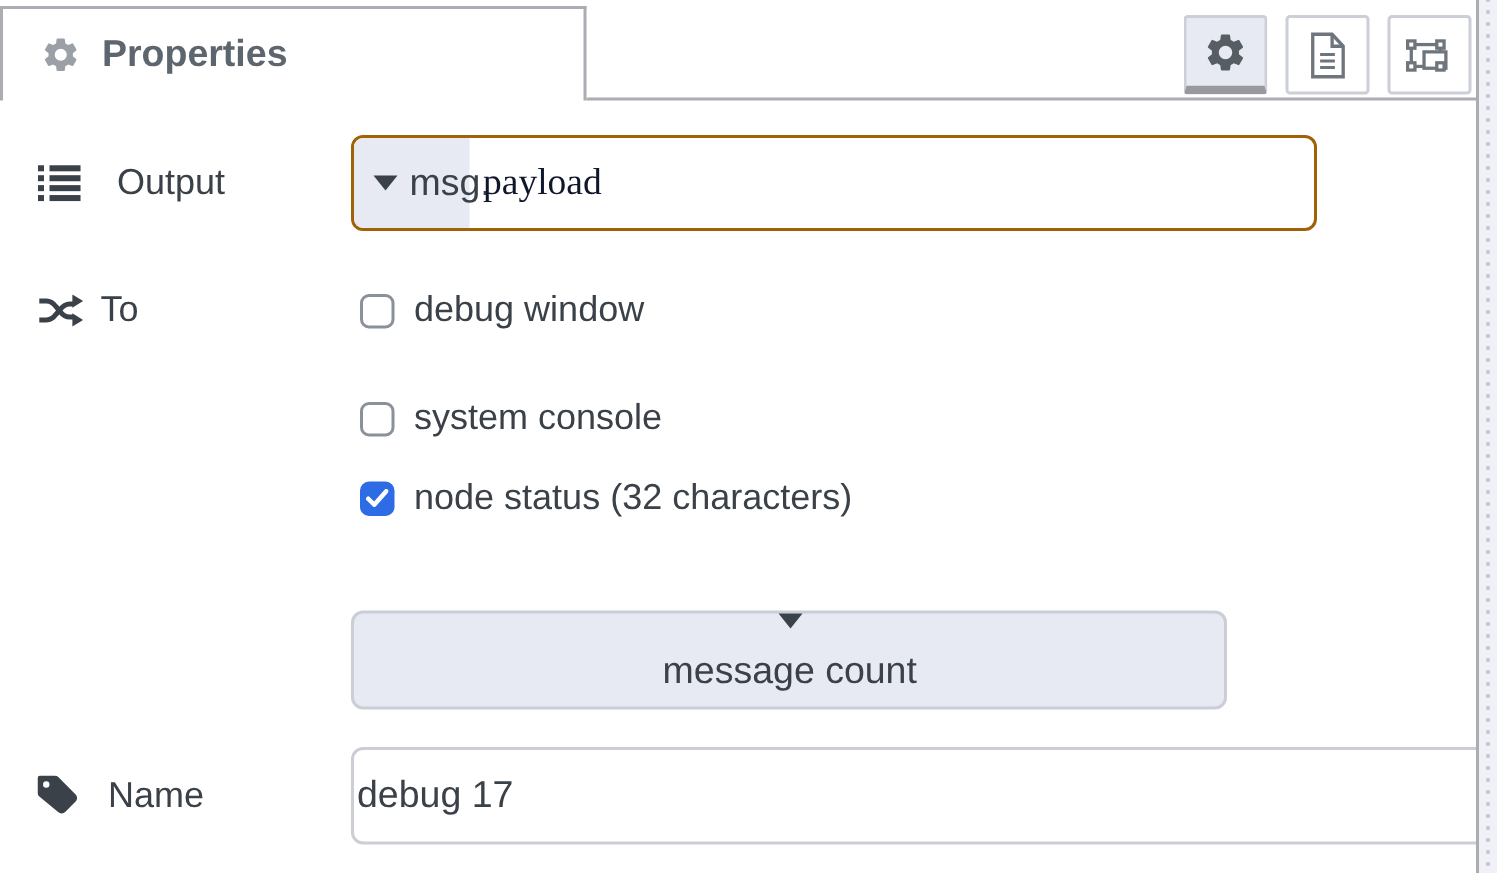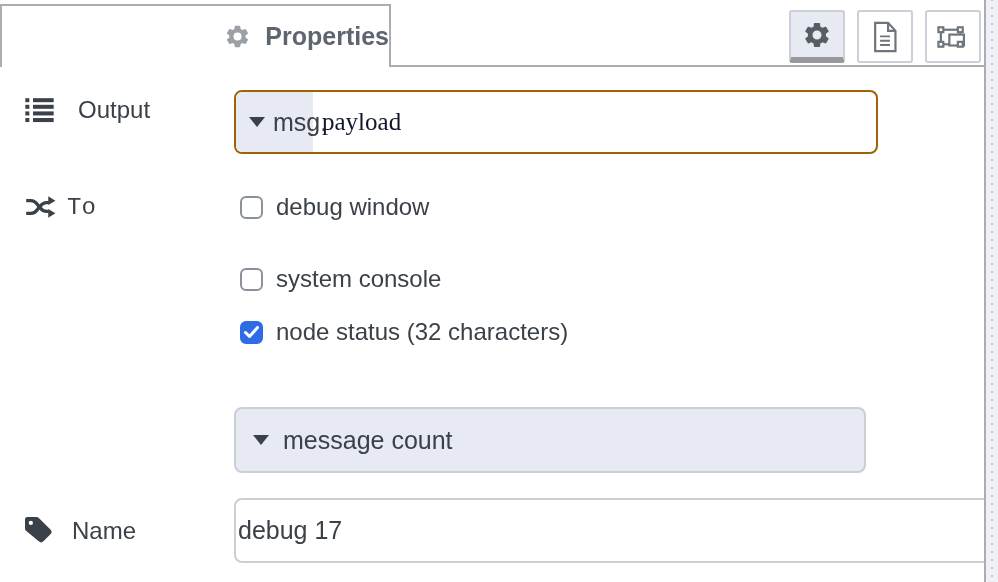--- a/index.html
+++ b/index.html
@@ -2,40 +2,40 @@
 <html><head>
 <meta charset="utf-8">
 <style>
   html,body{margin:0;padding:0;background:#fff;}
   .stage{position:relative;width:998px;height:582px;background:#ffffff;overflow:hidden;
          font-family:"Liberation Sans","DejaVu Sans",sans-serif;color:#3b4148;}
 
   
   .tab{position:absolute;left:0;top:4px;width:391px;height:63px;background:#fff;
        border:2px solid #abadb2;border-bottom:none;box-sizing:border-box;
-       display:flex;align-items:center;gap:14px;padding-left:25px;justify-content:flex-end;}
+       display:flex;align-items:center;gap:14px;padding-left:25px;}
   .tab-title{font-size:25px;font-weight:bold;color:#5d656e;}
   .tabline{position:absolute;left:391px;top:65px;width:594px;height:2px;background:#abadb2;}
   .vline{position:absolute;left:984px;top:0;width:2px;height:582px;background:#abadb2;}
   .gutter{position:absolute;left:986px;top:0;width:12px;height:582px;background:#f0f1f6;
           background-image:radial-gradient(circle,#c6c9d5 1.3px,transparent 1.6px);
           background-size:12px 8px;background-position:50% 4px;}
 
   
   .toolbar{position:absolute;left:789px;top:10px;display:flex;gap:12px;}
   .tbtn{width:56px;height:53px;background:#fff;border:2px solid #ccced8;border-radius:3px;
         box-sizing:border-box;display:flex;align-items:center;justify-content:center;
         padding:0;cursor:pointer;}
   .tbtn.active{background:#e7e9f3;border-bottom:6px solid #98989e;}
 
   
   .row-label{position:absolute;left:25px;display:flex;align-items:center;gap:11px;
              font-size:24px;color:#3b4148;}
-  .lbl-output{top:78px;height:64px;gap:24px;}
-  .lbl-to{top:189px;height:36px;font-family:Liberation Mono, monospace;}
+  .lbl-output{top:90px;height:64px;gap:24px;}
+  .lbl-to{top:189px;height:36px;}
   .lbl-name{top:498px;height:65px;gap:20px;}
 
   
   .ti{position:absolute;left:234px;top:90px;width:644px;height:64px;background:#fff;
       border:2px solid #a16207;border-radius:8px;box-sizing:border-box;display:flex;
       overflow:hidden;}
   .ti-btn{flex:none;width:77px;background:#e7e9f3;border:none;display:flex;align-items:center;
           gap:8px;padding:0 0 0 13px;font-size:25px;color:#3b4148;cursor:pointer;
           font-family:inherit;}
   .caret{width:0;height:0;border-left:8px solid transparent;border-right:8px solid transparent;
@@ -48,25 +48,25 @@
   .cb1{top:193px;} .cb2{top:265px;} .cb3{top:318px;}
   .checkbox{width:23px;height:23px;box-sizing:border-box;border:2px solid #8a919a;
             border-radius:6px;background:#fff;display:flex;align-items:center;
             justify-content:center;padding:0;cursor:pointer;}
   .checkbox svg{display:none;}
   .checkbox.checked{background:#2e6ce6;border-color:#2e6ce6;}
   .checkbox.checked svg{display:block;}
   .cblabel{font-size:24px;}
 
   
-  .select-btn{position:absolute;left:234px;top:407px;width:632px;height:66px;
+  .select-btn{position:absolute;left:234px;top:407px;width:584px;height:66px;
               background:#e7e9f3;border:2px solid #ccced6;border-radius:8px;
               box-sizing:border-box;display:flex;align-items:center;gap:14px;
               padding:0 16px 0 17px;font-size:25px;color:#3b4148;cursor:pointer;
-              font-family:inherit;}
+              font-family:inherit;flex-direction:column;}
 
   
   .name-input{position:absolute;left:234px;top:498px;width:776px;height:65px;
               box-sizing:border-box;border:2px solid #ccced6;border-radius:8px;
               font-size:25px;color:#3b4148;padding:0 0 0 2px;font-family:inherit;
               outline:none;background:#fff;}
 
   .icon{flex:none;display:flex;align-items:center;justify-content:center;}
 </style>
 </head>

